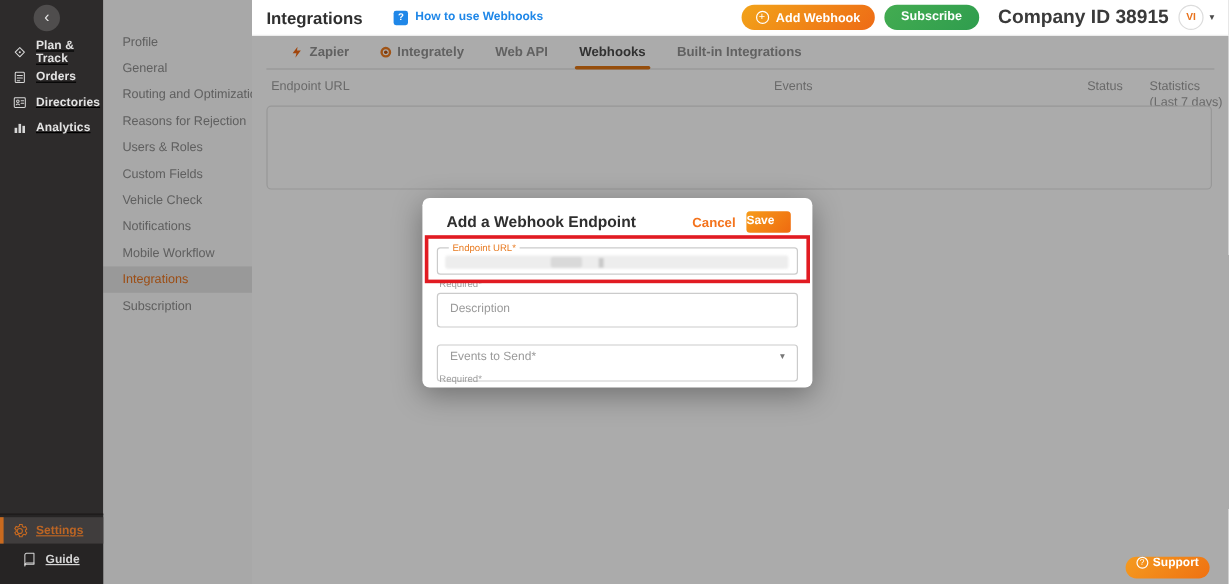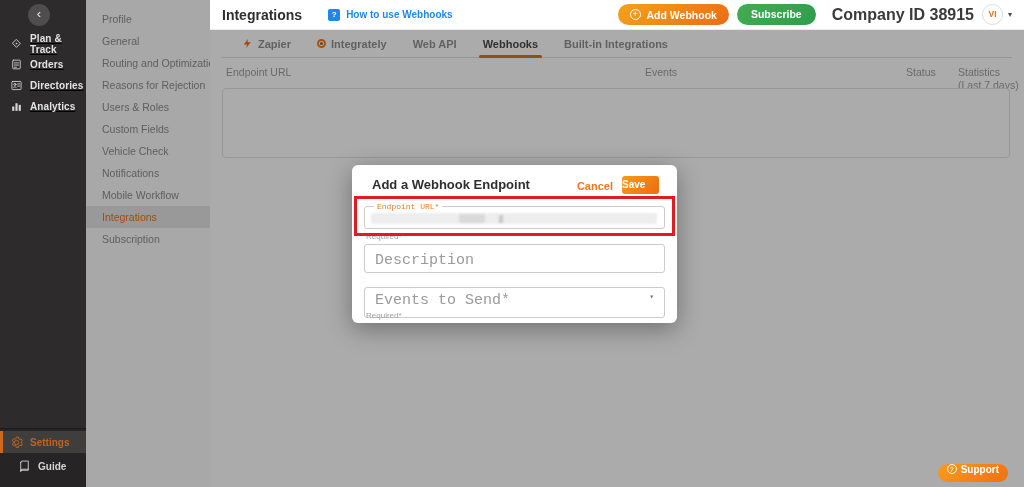--- a/index.html
+++ b/index.html
@@ -12,26 +12,26 @@
   .collapse-btn { position:absolute; left:28px; top:4px; width:22px; height:22px; border-radius:50%;
     background:#4f4d4d; color:#e8e8e8; font-size:13px; line-height:20px; text-align:center; cursor:pointer; }
   .dnav { position:absolute; left:0; top:33px; width:100%;text-decoration:underline; }
   .dnav-item { position:relative; height:21px; display:flex; align-items:center; padding-left:10px; cursor:pointer; }
   .dnav-item svg { width:13px; height:13px; flex:0 0 13px; }
   .dnav-item .lbl { margin-left:7px; font-size:10px; font-weight:700; color:#e3e3e3; letter-spacing:.1px; }
   .dark-footer { position:absolute; left:0; bottom:0; width:100%; height:59px; background:#262424; border-top:1px solid #1d1b1b; padding-top:2px; }
   .dfoot-item { position:relative; height:22px; display:flex; align-items:center; padding-left:18px; cursor:pointer; }
   .dfoot-item.active { background:#403d3d; border-left:3px solid #c96a1f; padding-left:7px; }
   .dfoot-item svg { width:13px; height:13px; flex:0 0 13px; }
-  .dfoot-item .lbl { margin-left:7px; font-size:10px; font-weight:700; color:#d5d5d5; }
+  .dfoot-item .lbl { margin-left:7px; font-size:10px; font-weight:700; color:#d5d5d5;text-decoration:underline; }
   .dfoot-item.active .lbl { color:#bc6524; }
   .dfoot-item + .dfoot-item { height:26px; }
 
   
-  .settings-sidebar { position:absolute; left:86px; top:0; width:124px; height:487px; background:#fafafa; z-index:10; padding-top:8px; }
+  .settings-sidebar { position:absolute; left:86px; top:0; width:124px; height:487px; background:#fafafa; z-index:10; padding-top:24px; }
   .snav-item { height:22px; line-height:22px; padding-left:16px; font-size:10.5px; color:#8c8c8c; cursor:pointer;
     white-space:nowrap; overflow:hidden; }
   .snav-item.active { background:#e4e4e4; color:#e8721c; }
 
   
   .topbar { position:absolute; left:210px; right:0; top:0; height:30px; background:#fff; z-index:30;
     display:flex; align-items:center; padding:0 12px; border-bottom:1px solid #ececec; }
   .page-title { font-size:14px; font-weight:700; color:#2f2f2f; }
   .help-link { display:flex; align-items:center; margin-left:26px; cursor:pointer; }
   .help-icon { width:12px; height:12px; border-radius:2px; background:#1f87e8; color:#fff; font-size:8px; font-weight:700;
@@ -68,30 +68,30 @@
   .overlay { position:absolute; left:86px; top:0; right:0; bottom:0; background:rgba(10,10,10,0.34); z-index:20; }
 
   
   .modal { position:absolute; left:352px; top:165px; width:325px; height:158px; background:#fff; border-radius:6px;
     box-shadow:0 6px 24px rgba(0,0,0,0.35); z-index:40; }
   .modal-title { position:absolute; left:20px; top:12px; font-size:13px; font-weight:700; color:#2f2f2f; }
   .modal-cancel { position:absolute; right:64px; top:15px; font-size:11px; font-weight:700; color:#f4731c; cursor:pointer; }
   .modal-save { position:absolute; right:18px; top:11px; width:37px; height:18px; border-radius:3px;
     background:linear-gradient(135deg,#f69c1a,#ef6a10); color:#fff; font-size:10px; font-weight:700;
     line-height:18px; cursor:pointer; }
-  .field { position:absolute; left:12px; width:301px; border:1px solid #cbcbcb; border-radius:3px; background:#fff;font-family:Liberation Mono, monospace; }
+  .field { position:absolute; left:12px; width:301px; border:1px solid #cbcbcb; border-radius:3px; background:#fff; }
   .f-url { top:41px; height:23px; }
   .f-label { position:absolute; left:9px; top:-5px; background:#fff; padding:0 3px; font-size:8px; color:#e87b22; }
   .redact { position:absolute; left:6px; top:6px; width:286px; height:11px; border-radius:2px; background:#ededed; filter:blur(1.1px); }
   .redact .b1 { position:absolute; left:88px; top:1px; width:26px; height:9px; background:#d9d9d9; border-radius:2px; }
   .redact .b2 { position:absolute; left:128px; top:2px; width:4px; height:8px; background:#c9c9c9; }
   .hint { position:absolute; font-size:8px; color:#9e9e9e; }
   .h-url { left:14px; top:67px; }
   .f-desc { top:79px; height:29px; }
-  .placeholder { position:absolute; left:10px; font-size:15px; color:#9a9a9a; }
+  .placeholder { position:absolute; left:10px; font-size:10px; color:#9a9a9a; }
   .p-desc { top:7px; }
   .f-events { top:122px; height:31px; }
   .p-events { top:4px; }
   .dd-caret { position:absolute; right:10px; top:4px; font-size:8px; color:#777; }
   .h-events { left:14px; top:146px; }
   .red-rect { position:absolute; left:2px; top:31px; width:321px; height:40px; border:3px solid #e11b22; z-index:5; pointer-events:none; }
 
   
   .support-btn { position:absolute; right:16px; bottom:5px; height:18px; border-radius:9px; padding:0 9px;
     display:flex; align-items:flex-start; background:linear-gradient(135deg,#f59b1f,#ef7112); color:#fff; z-index:60; cursor:pointer; }

